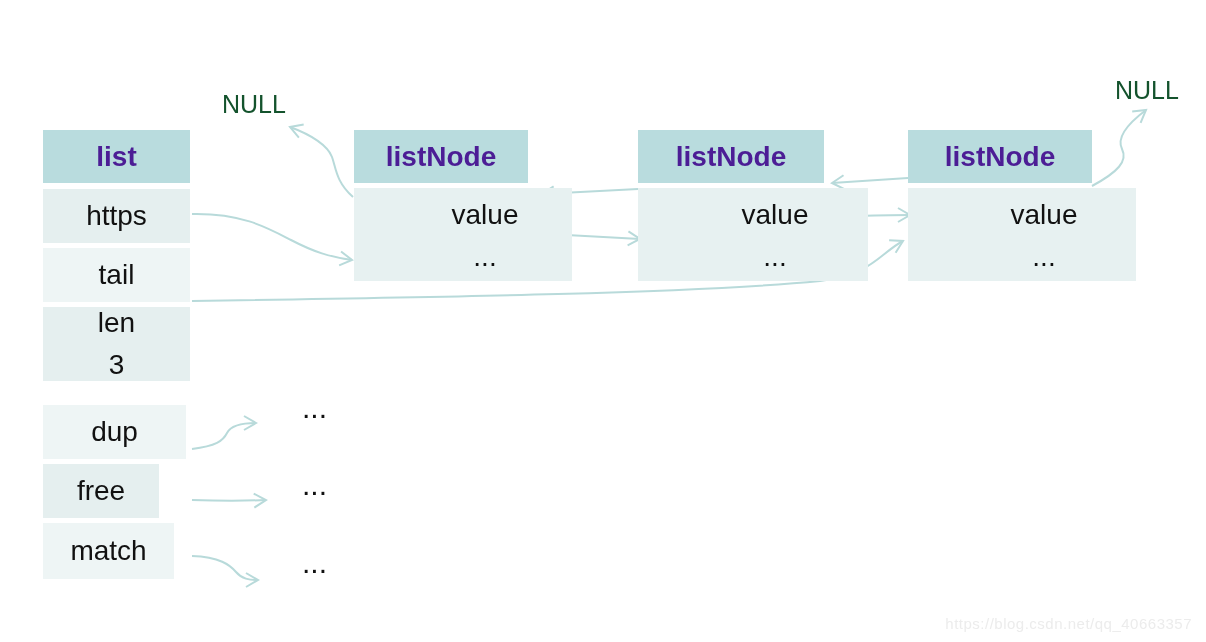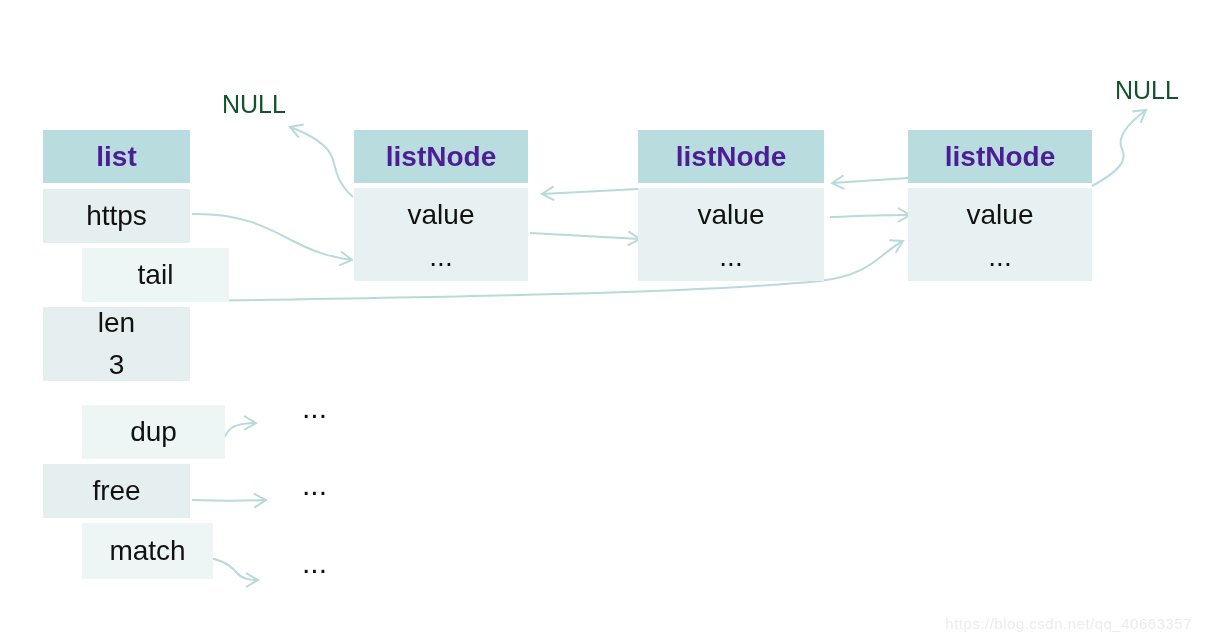--- a/index.html
+++ b/index.html
@@ -24,30 +24,31 @@
   }
   .cell {
     position: absolute;
     font-size: 28px;
     display: flex;
     align-items: center;
     justify-content: center;
     text-align: center;
   }
   .row-a { background: #e5efef; }
-  .row-b { background: #eef5f5; margin-left: 39px; }
+  .row-b { background: #eef5f5; }
   .node-body {
     position: absolute;
     background: #e7f1f1;
     font-size: 28px;
     display: flex;
     flex-direction: column;
     align-items: center;
     justify-content: center;
     text-align: center;
+    padding-left: 44px;
   }
   .node-body .val-line { line-height: 44px; }
   .node-body .more-line { line-height: 40px; }
   .null-label {
     position: absolute;
     font-size: 25px;
     color: #14532d;
   }
   .ellipsis {
     position: absolute;
@@ -111,21 +112,21 @@
 
   <div class="cell row-a" style="left:43px; top:307px; width:147px; height:74px; flex-direction:column; line-height:42px;">
     <span>len</span>
     <span>3</span>
   </div>
 
   <div class="cell row-b" style="left:43px; top:405px; width:143px; height:54px;">
     <span>dup</span>
   </div>
 
-  <div class="cell row-a" style="left:43px; top:464px; width:147px; height:54px;align-items:center;">
+  <div class="cell row-a" style="left:43px; top:464px; width:116px; height:54px;align-items:center;">
     <span>free</span>
   </div>
 
   <div class="cell row-b" style="left:43px; top:523px; width:131px; height:56px;">
     <span>match</span>
   </div>
 
   <div class="hdr" style="left:354px; top:130px; width:174px; height:53px;">listNode</div>
   <div class="node-body" style="left:354px; top:188px; width:174px; height:93px;">
     <span class="val-line">value</span>

